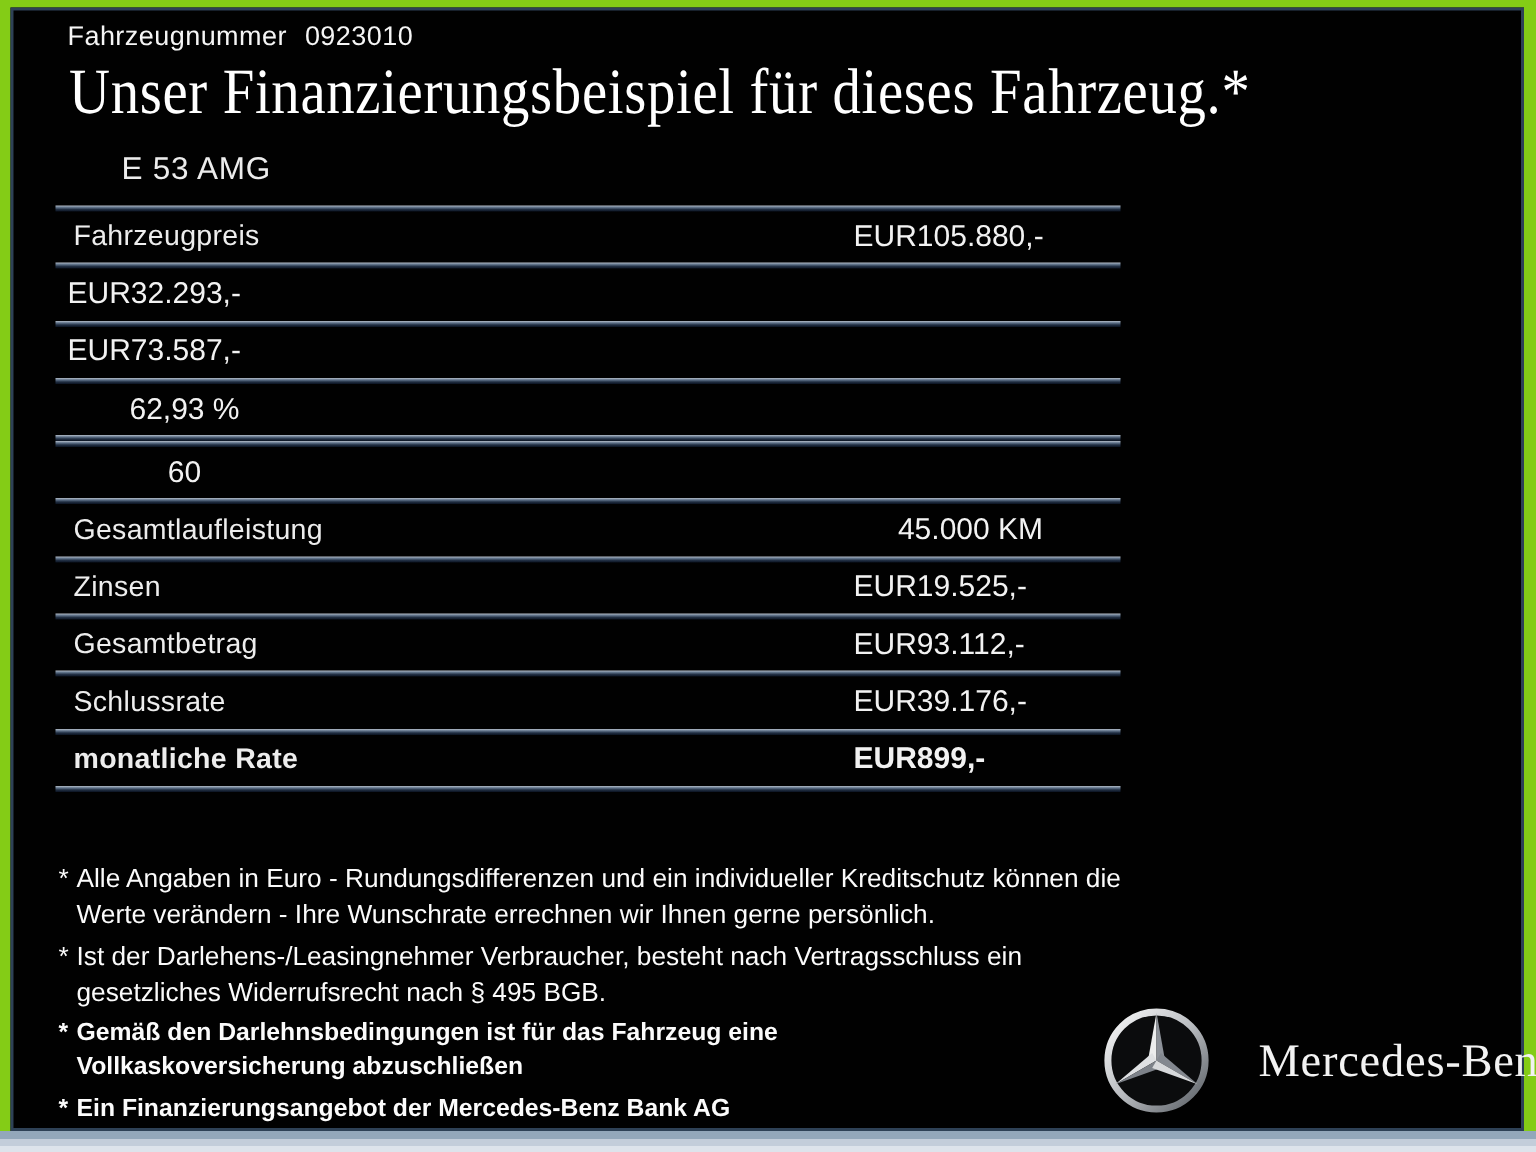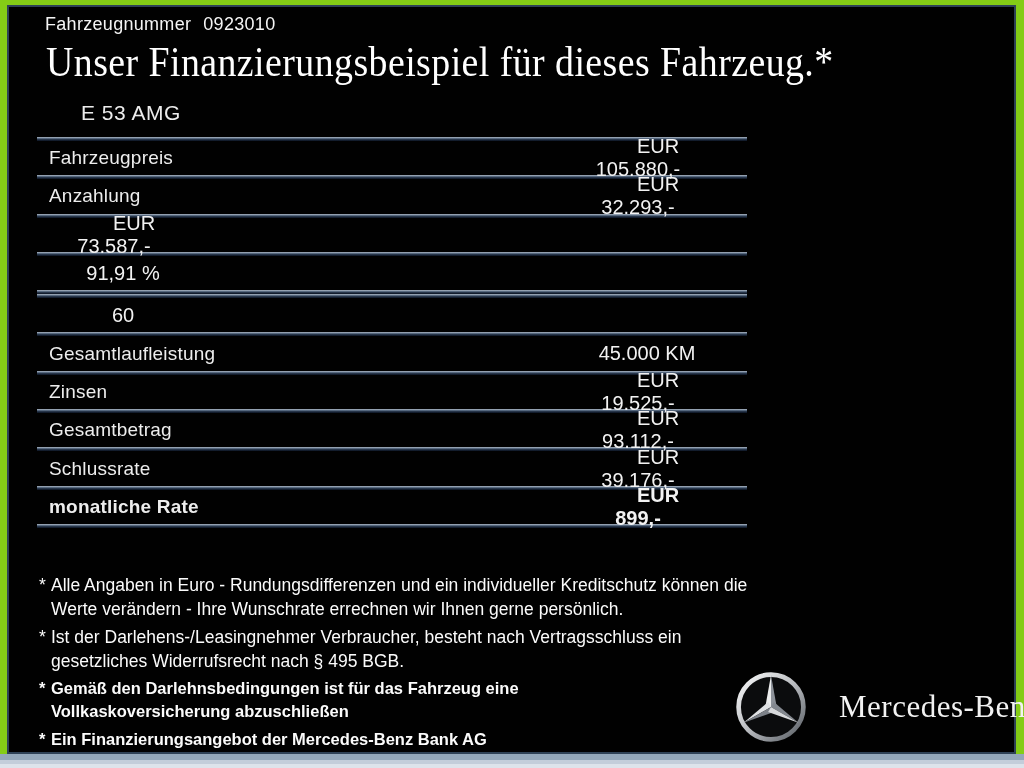--- a/index.html
+++ b/index.html
@@ -40,23 +40,23 @@
   .sep{
     height:4px;
     background:linear-gradient(to bottom,#b4bdc8 0%,#64778e 30%,#223044 65%,#0a1220 100%);
   }
   .row-inner{
     display:flex;align-items:center;height:34.3px;
   }
   .row-inner .label{
     flex:1;padding-left:12px;font-size:19px;color:#ededed;letter-spacing:.2px;
   }
-  .value-wrap{display:flex;align-items:center;width:186px;font-size:20px;color:#f2f2f2;flex-direction:column;}
+  .value-wrap{display:flex;align-items:center;width:186px;font-size:20px;color:#f2f2f2;}
   .value-wrap .currency{margin-left:8px;}
-  .value-wrap .amount{flex:1;text-align:center;padding-right:32px;}
+  .value-wrap .amount{flex:1;text-align:left;padding-right:32px;}
   .value-wrap.centered .amount{text-align:center;padding-right:14px;}
   .row-inner.bold .label{font-weight:700;font-size:19px;}
   .row-inner.bold .currency,.row-inner.bold .amount{font-weight:700;}
   .footnotes{
     position:absolute;top:566px;left:30px;width:712px;
   }
   .footnote{
     display:flex;margin-bottom:4px;
     font-size:17.5px;line-height:24px;color:#fbfbfb;
   }
@@ -93,38 +93,37 @@
         <div class="sep"></div>
   <div class="row-inner">
     <span class="label">Fahrzeugpreis</span>
     <span class="value-wrap">
       <span class="currency">EUR</span>
       <span class="amount">105.880,-</span>
     </span>
   </div>
 <div class="sep"></div>
   <div class="row-inner">
-    <span class="label">Anzahlung</span>
     <span class="value-wrap">
       <span class="currency">EUR</span>
       <span class="amount">32.293,-</span>
     </span>
   </div>
 <div class="sep"></div>
   <div class="row-inner">
     <span class="value-wrap">
       <span class="currency">EUR</span>
       <span class="amount">73.587,-</span>
     </span>
   </div>
 <div class="sep"></div>
   <div class="row-inner">
     <span class="value-wrap centered">
 
-      <span class="amount">91,91 %</span>
+      <span class="amount">62,93 %</span>
     </span>
   </div>
 <div class="sep"></div>
 <div class="sep"></div>
   <div class="row-inner">
     <span class="value-wrap centered">
 
       <span class="amount">60</span>
     </span>
   </div>

